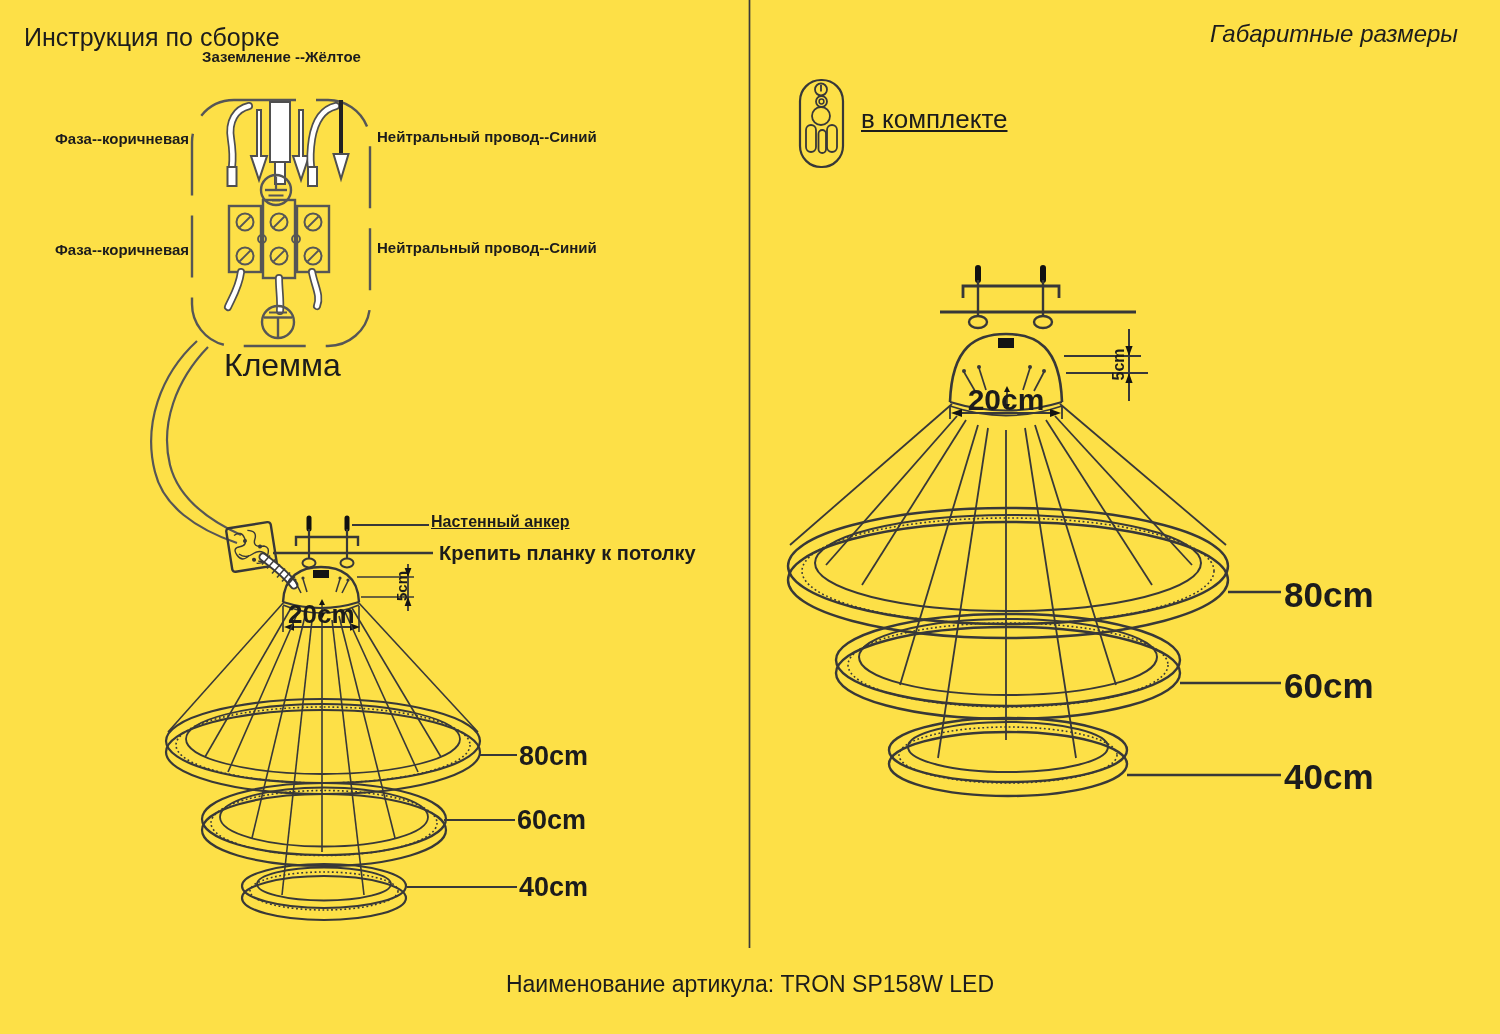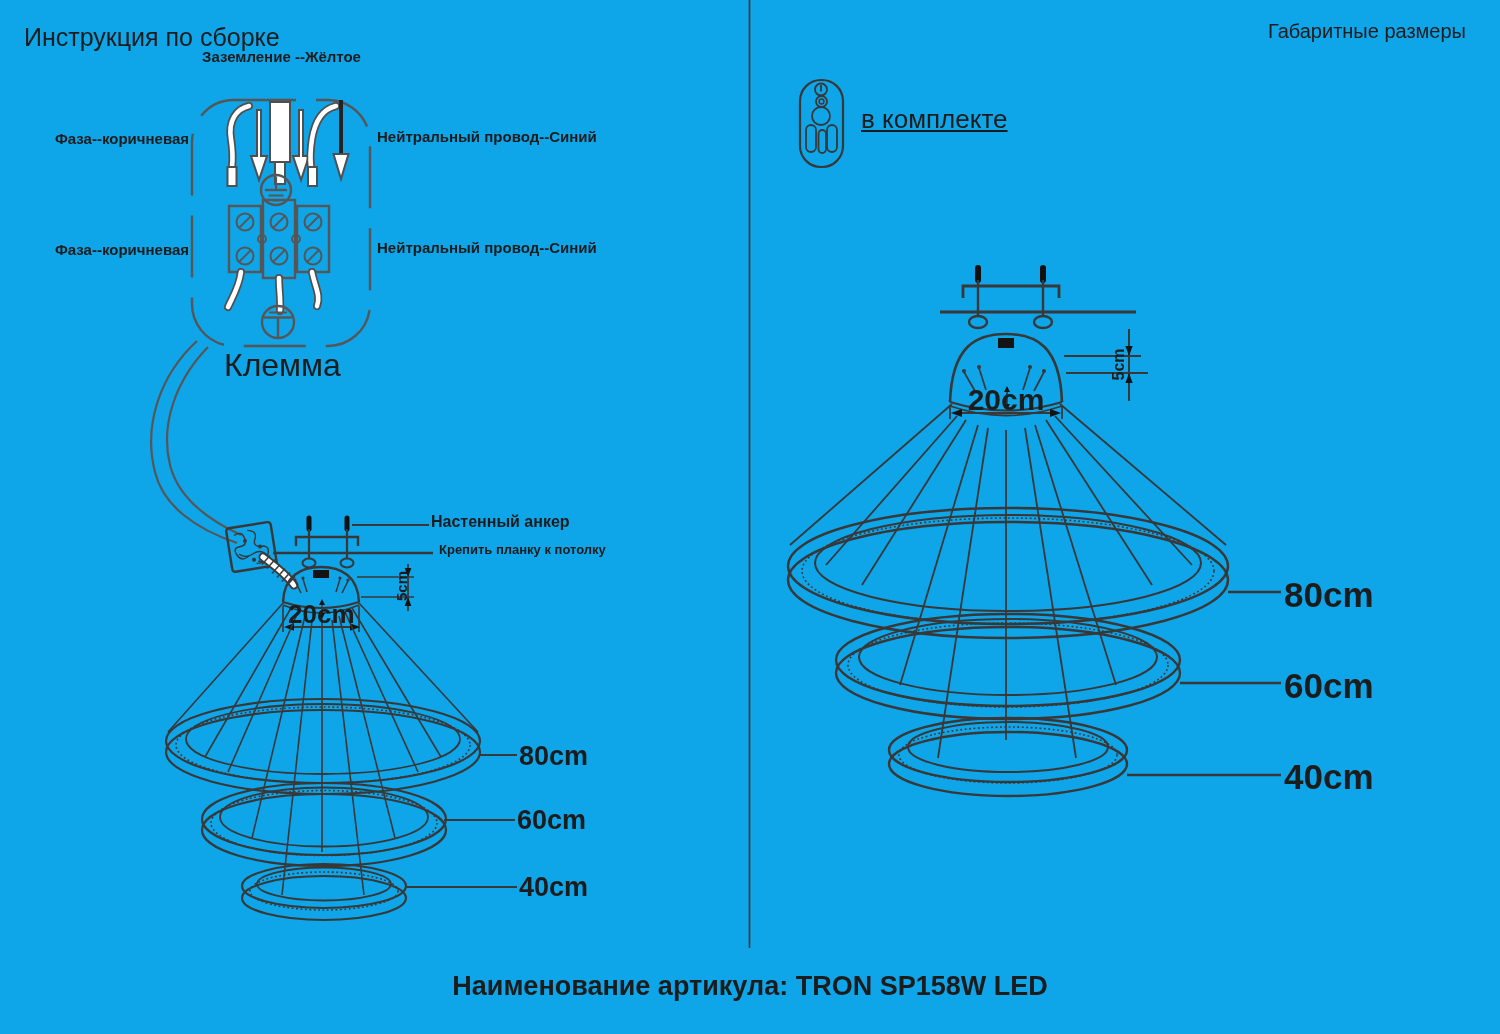--- a/index.html
+++ b/index.html
@@ -1,16 +1,16 @@
 <!DOCTYPE html>
 <html><head>
 <meta charset="utf-8">
 <style>
   html,body{margin:0;padding:0;background:#fff;}
-  .page{position:relative;width:1500px;height:1034px;background:#0ea5e9;
+  .page{position:relative;width:1500px;height:1034px;background:#fde047;
         font-family:"Liberation Sans",sans-serif;color:#1c1c1c;overflow:hidden;}
   .lbl{position:absolute;white-space:nowrap;line-height:1.05;}
   .b{font-weight:bold;}
   .ctr{text-align:center;}
   .rot{transform:rotate(-90deg);transform-origin:center center;}
   svg.art{position:absolute;left:0;top:0;width:1500px;height:1034px;}
   .g  {stroke:#565656;fill:none;}
   .d  {stroke:#383838;fill:none;}
   .fillw{fill:#fff;stroke:#4f4f4f;stroke-width:2;}
   .blk{fill:#141414;stroke:none;}
@@ -299,41 +299,41 @@
         <ellipse cx="1008" cy="747" rx="100" ry="25" stroke-width="2"></ellipse>
         <ellipse cx="1008" cy="755" rx="109" ry="28" class="d hatch"></ellipse>
       </g>
       <line x1="1228" y1="592" x2="1281" y2="592" stroke-width="2.4"></line>
       <line x1="1180" y1="683" x2="1281" y2="683" stroke-width="2.4"></line>
       <line x1="1127" y1="775" x2="1281" y2="775" stroke-width="2.4"></line>
     </g>
   </svg>
 
   <div class="lbl" style="left:24px;top:24px;font-size:25px;">Инструкция по сборке</div>
-  <div class="lbl" style="right:34px;top:21px;font-size:20px;">Габаритные размеры</div>
+  <div class="lbl" style="right:42px;top:21px;font-size:24px;font-style:italic;">Габаритные размеры</div>
 
   <div class="lbl b" style="left:202px;top:49px;font-size:15px;">Заземление --Жёлтое</div>
   <div class="lbl b" style="left:55px;top:131px;font-size:15px;">Фаза--коричневая</div>
   <div class="lbl b" style="left:377px;top:129px;font-size:15px;">Нейтральный провод--Синий</div>
   <div class="lbl b" style="left:55px;top:242px;font-size:15px;">Фаза--коричневая</div>
   <div class="lbl b" style="left:377px;top:240px;font-size:15px;">Нейтральный провод--Синий</div>
   <div class="lbl" style="left:224px;top:349px;font-size:32px;">Клемма</div>
 
-  <div class="lbl b" style="left:431px;top:514px;font-size:16px;">Настенный анкер</div>
-  <div class="lbl b" style="left:439px;top:543px;font-size:13px;">Крепить планку к потолку</div>
+  <div class="lbl b" style="left:431px;top:514px;font-size:16px;text-decoration:underline;">Настенный анкер</div>
+  <div class="lbl b" style="left:439px;top:543px;font-size:20px;">Крепить планку к потолку</div>
 
   <div class="lbl b ctr" style="left:288px;top:601px;width:66px;font-size:26px;">20cm</div>
   <div class="lbl b ctr rot" style="left:382px;top:578px;width:40px;height:16px;font-size:15px;">5cm</div>
   <div class="lbl b" style="left:519px;top:742px;font-size:27px;">80cm</div>
   <div class="lbl b" style="left:517px;top:806px;font-size:27px;">60cm</div>
   <div class="lbl b" style="left:519px;top:873px;font-size:27px;">40cm</div>
 
   <div class="lbl" style="left:861px;top:106px;font-size:26px;text-decoration:underline;">в комплекте</div>
 
   <div class="lbl b ctr" style="left:958px;top:384px;width:96px;font-size:30px;">20cm</div>
   <div class="lbl b ctr rot" style="left:1097px;top:356px;width:44px;height:17px;font-size:16px;">5cm</div>
   <div class="lbl b" style="left:1284px;top:577px;font-size:35px;">80cm</div>
   <div class="lbl b" style="left:1284px;top:668px;font-size:35px;">60cm</div>
   <div class="lbl b" style="left:1284px;top:759px;font-size:35px;">40cm</div>
 
-  <div class="lbl ctr" style="left:0;right:0;top:972px;font-size:27px;font-weight:bold;">Наименование артикула: TRON SP158W LED</div>
+  <div class="lbl ctr" style="left:0;right:0;top:972px;font-size:23px;">Наименование артикула: TRON SP158W LED</div>
 
 </div>
 
 </body></html>

